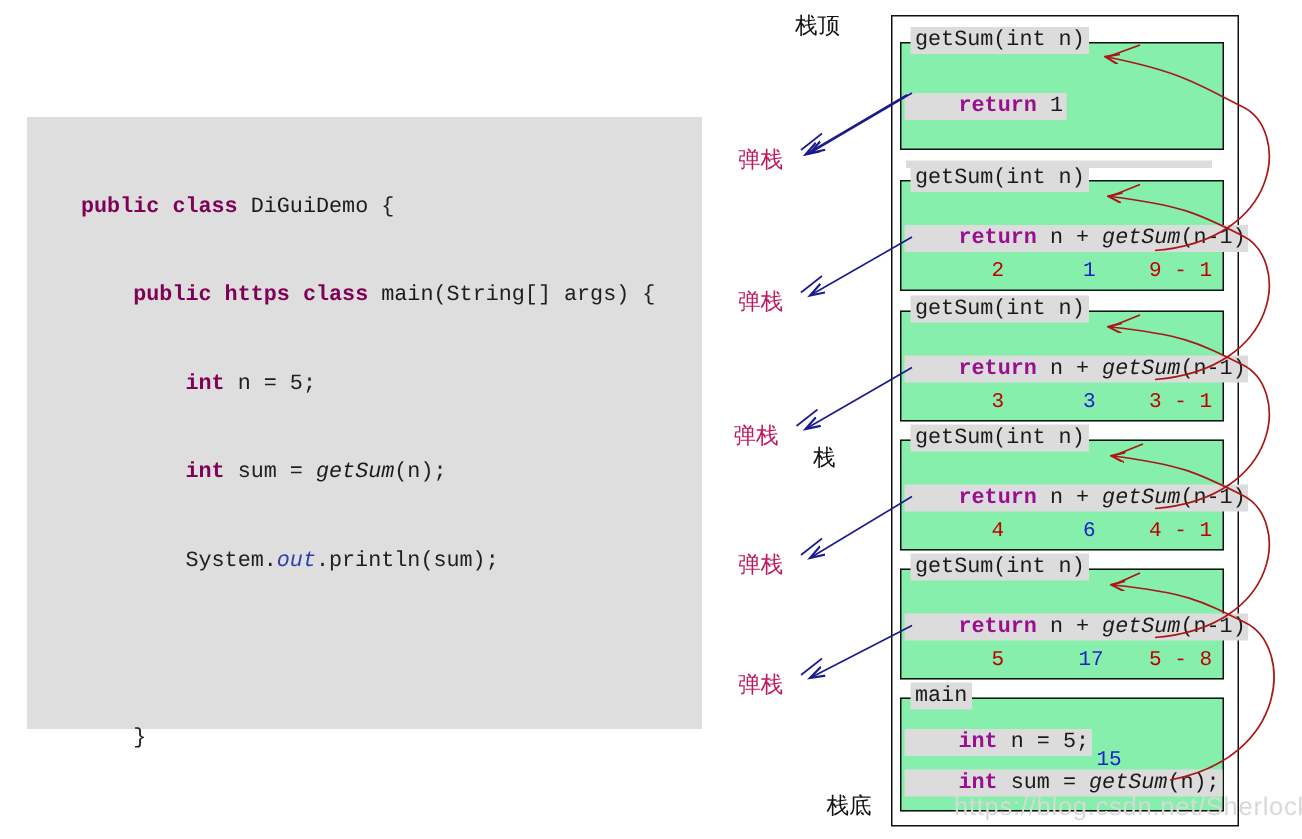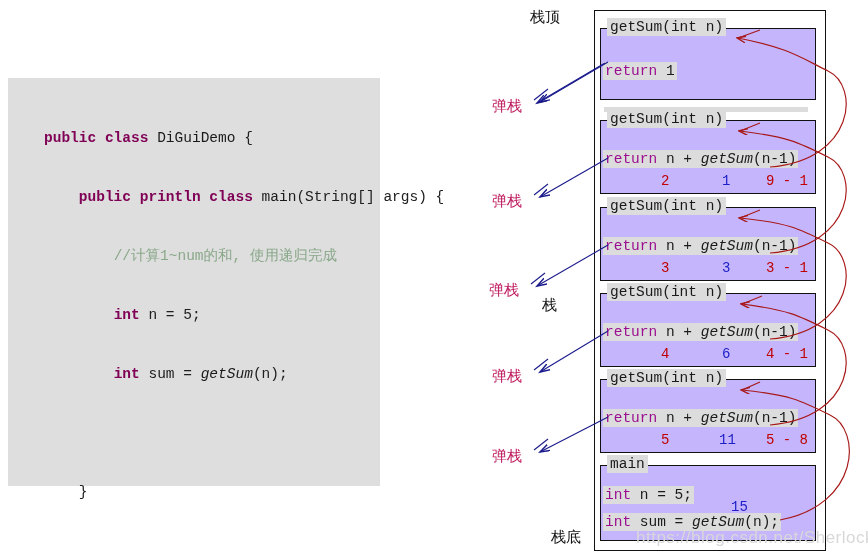--- a/index.html
+++ b/index.html
@@ -7,37 +7,37 @@
     width:868px;height:559px;
     background:#ffffff;
     font-family:"Liberation Sans", sans-serif;
     position:relative;
     overflow:hidden;
   }
 
   
   #code-panel{
     position:absolute;
-    left:8px; top:78px;
-    width:372px; height:408px;
+    left:18px; top:78px;
+    width:450px; height:408px;
     background:#dedede;
     box-sizing:border-box;
   }
   #code-lines{
     position:absolute;
     left:36px; top:16px;
     font-family:"Liberation Mono","DejaVu Sans Mono",monospace;
     font-size:14.5px;
     line-height:29.5px;
     white-space:pre;
     color:#202020;
   }
   .ln{height:29.5px;}
   .kw{color:#7f0055;font-weight:bold;}
-  .kw2{color:#9a0f8f;font-weight:normal;}
+  .kw2{color:#9a0f8f;font-weight:bold;margin-left:34px;}
   .cmt{color:#8aa88a;}
   .id{color:#1a1a1a;}
   .ital{font-style:italic;color:#1a1a1a;}
   .fld{color:#2a3fb0;font-style:italic;}
 
   
   #stack-area{
     position:absolute;
     left:0;top:0;width:868px;height:559px;
     pointer-events:none;
@@ -49,21 +49,21 @@
     border:1.5px solid #111;
     box-sizing:border-box;
     background:transparent;
   }
   .frame{
     position:absolute;
     left:600px;
     width:216px;
     border:1.4px solid #111;
     box-sizing:border-box;
-    background:#c4b5fd;
+    background:#86efac;
   }
   .frame-title{
     position:absolute;
     top:-11px; left:6px;
     background:#dcdcdc;
     font-family:"Liberation Mono","DejaVu Sans Mono",monospace;
     font-size:14.5px;
     padding:1px 3px;
     color:#1a1a1a;
     white-space:nowrap;
@@ -115,24 +115,24 @@
     letter-spacing:.5px;
     white-space:nowrap;
   }
 </style>
 </head>
 <body>
 
 <div id="code-panel">
   <div id="code-lines">
 <div class="ln"><span class="kw">public</span> <span class="kw">class</span> <span class="id">DiGuiDemo</span> {</div>
-<div class="ln">    <span class="kw">public</span> <span class="kw">println</span> <span class="kw">class</span> <span class="id">main</span>(String[] args) {</div>
-<div class="ln">        <span class="cmt">//计算1~num的和, 使用递归完成</span></div>
+<div class="ln">    <span class="kw">public</span> <span class="kw">https</span> <span class="kw">class</span> <span class="id">main</span>(String[] args) {</div>
 <div class="ln">        <span class="kw">int</span> n = 5;</div>
 <div class="ln">        <span class="kw">int</span> sum = <span class="ital">getSum</span>(n);</div>
+<div class="ln">        System.<span class="fld">out</span>.println(sum);</div>
 <div class="ln"> </div>
 <div class="ln">    }</div>
 
 
 
 
 
 
 
   </div>
@@ -185,21 +185,21 @@
   </div>
 </div>
 
 <div class="frame" style="top:379px;height:74px;">
   <div class="frame-title">getSum(int n)</div>
   <div class="frame-body stmt" style="top:29px;">
     <span class="kw2">return</span> n + <span class="ital">getSum</span>(n-1)
   </div>
   <div class="vals" style="top:52px;">
     <span class="v-red" style="left:60px;">5</span>
-    <span class="v-blue" style="left:118px;">11</span>
+    <span class="v-blue" style="left:118px;">17</span>
     <span class="v-red" style="left:165px;">5 - 8</span>
   </div>
 </div>
 
 <div class="frame" style="top:465px;height:76px;">
   <div class="frame-title">main</div>
   <div class="frame-body stmt" style="top:20px;">
     <span class="kw2">int</span> n = 5;
   </div>
   <div class="frame-body stmt" style="top:47px;">

